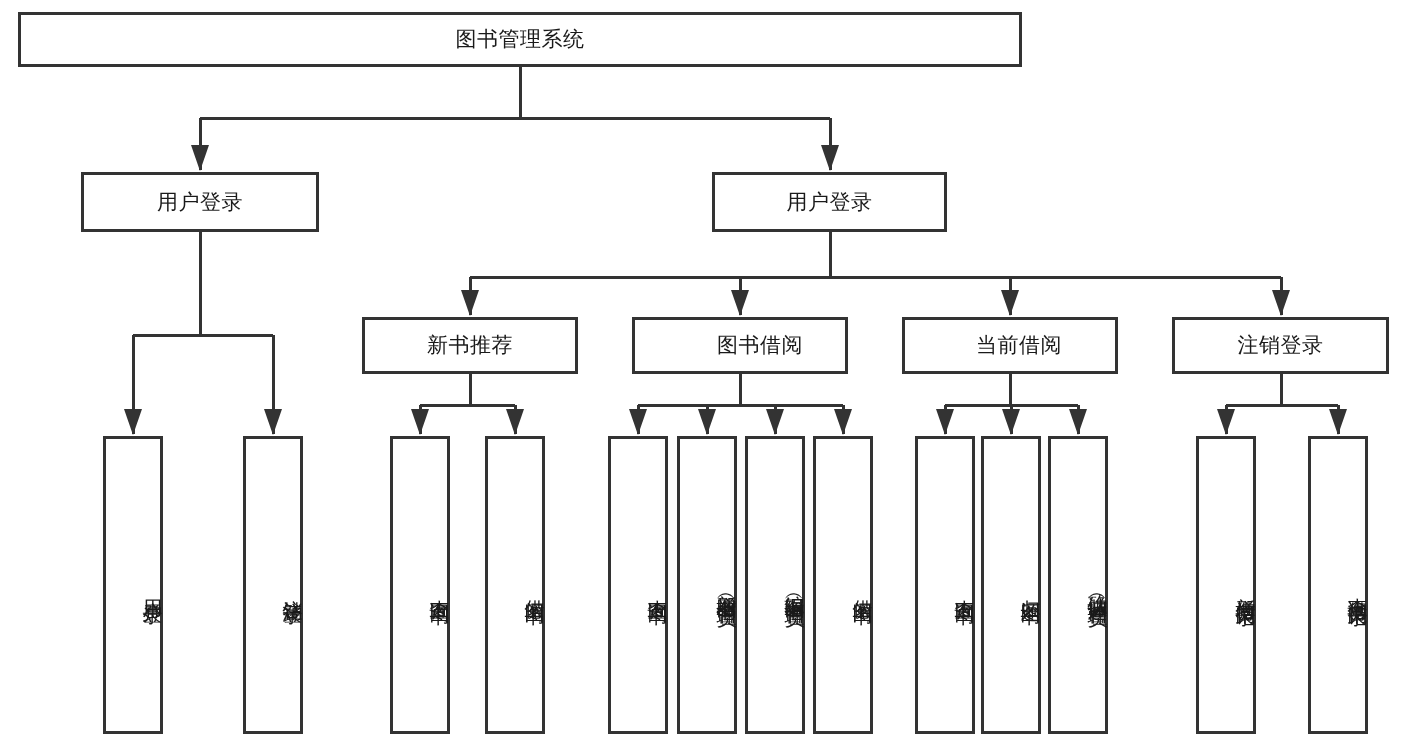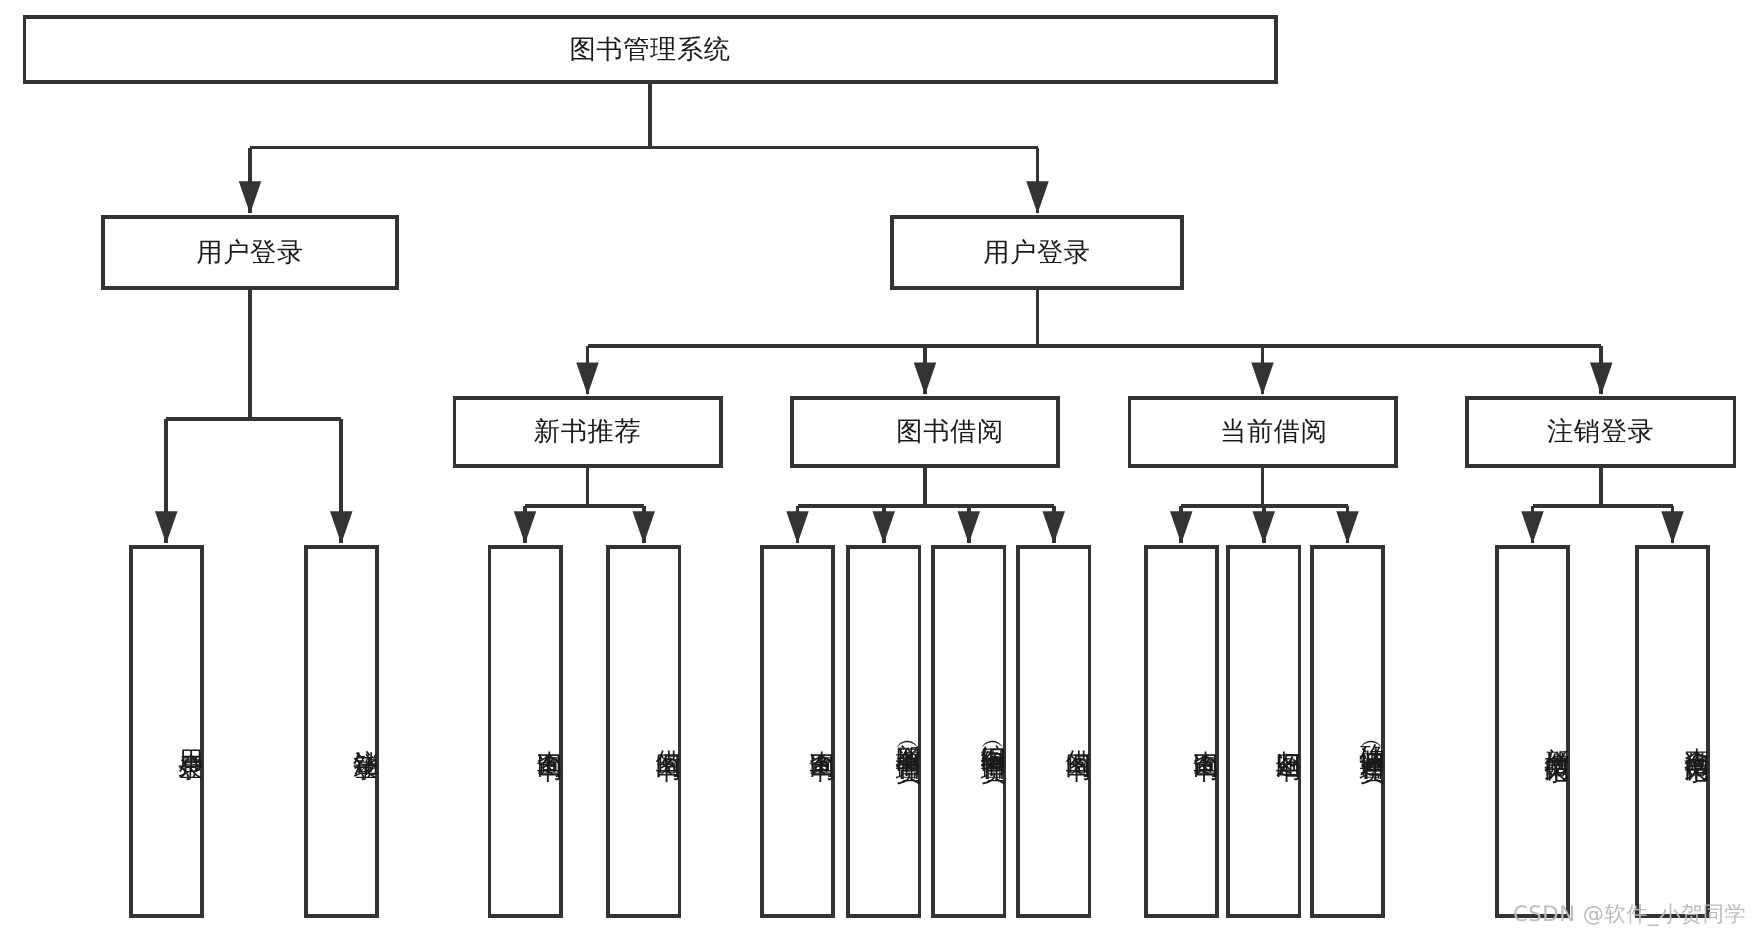--- a/index.html
+++ b/index.html
@@ -199,14 +199,13 @@
       <div class="node-hit" style="left: 915px; top: 436px; width: 60px; height: 298px;"></div>
       <div class="node-label vertical" style="left: 981px; top: 436px; width: 60px; height: 298px;">归还图书</div>
       <div class="node-hit" style="left: 981px; top: 436px; width: 60px; height: 298px;"></div>
       <div class="node-label vertical" style="left: 1048px; top: 436px; width: 60px; height: 298px;">确认归还（管理员）</div>
       <div class="node-hit" style="left: 1048px; top: 436px; width: 60px; height: 298px;"></div>
       <div class="node-label vertical" style="left: 1196px; top: 436px; width: 60px; height: 298px;">新增借阅记录</div>
       <div class="node-hit" style="left: 1196px; top: 436px; width: 60px; height: 298px;"></div>
       <div class="node-label vertical" style="left: 1308px; top: 436px; width: 60px; height: 298px;">查询借阅记录</div>
       <div class="node-hit" style="left: 1308px; top: 436px; width: 60px; height: 298px;"></div>
     </div>
-  <div id="watermark">CSDN @软件_小贺同学</div>
 </div>
 
 </body></html>

